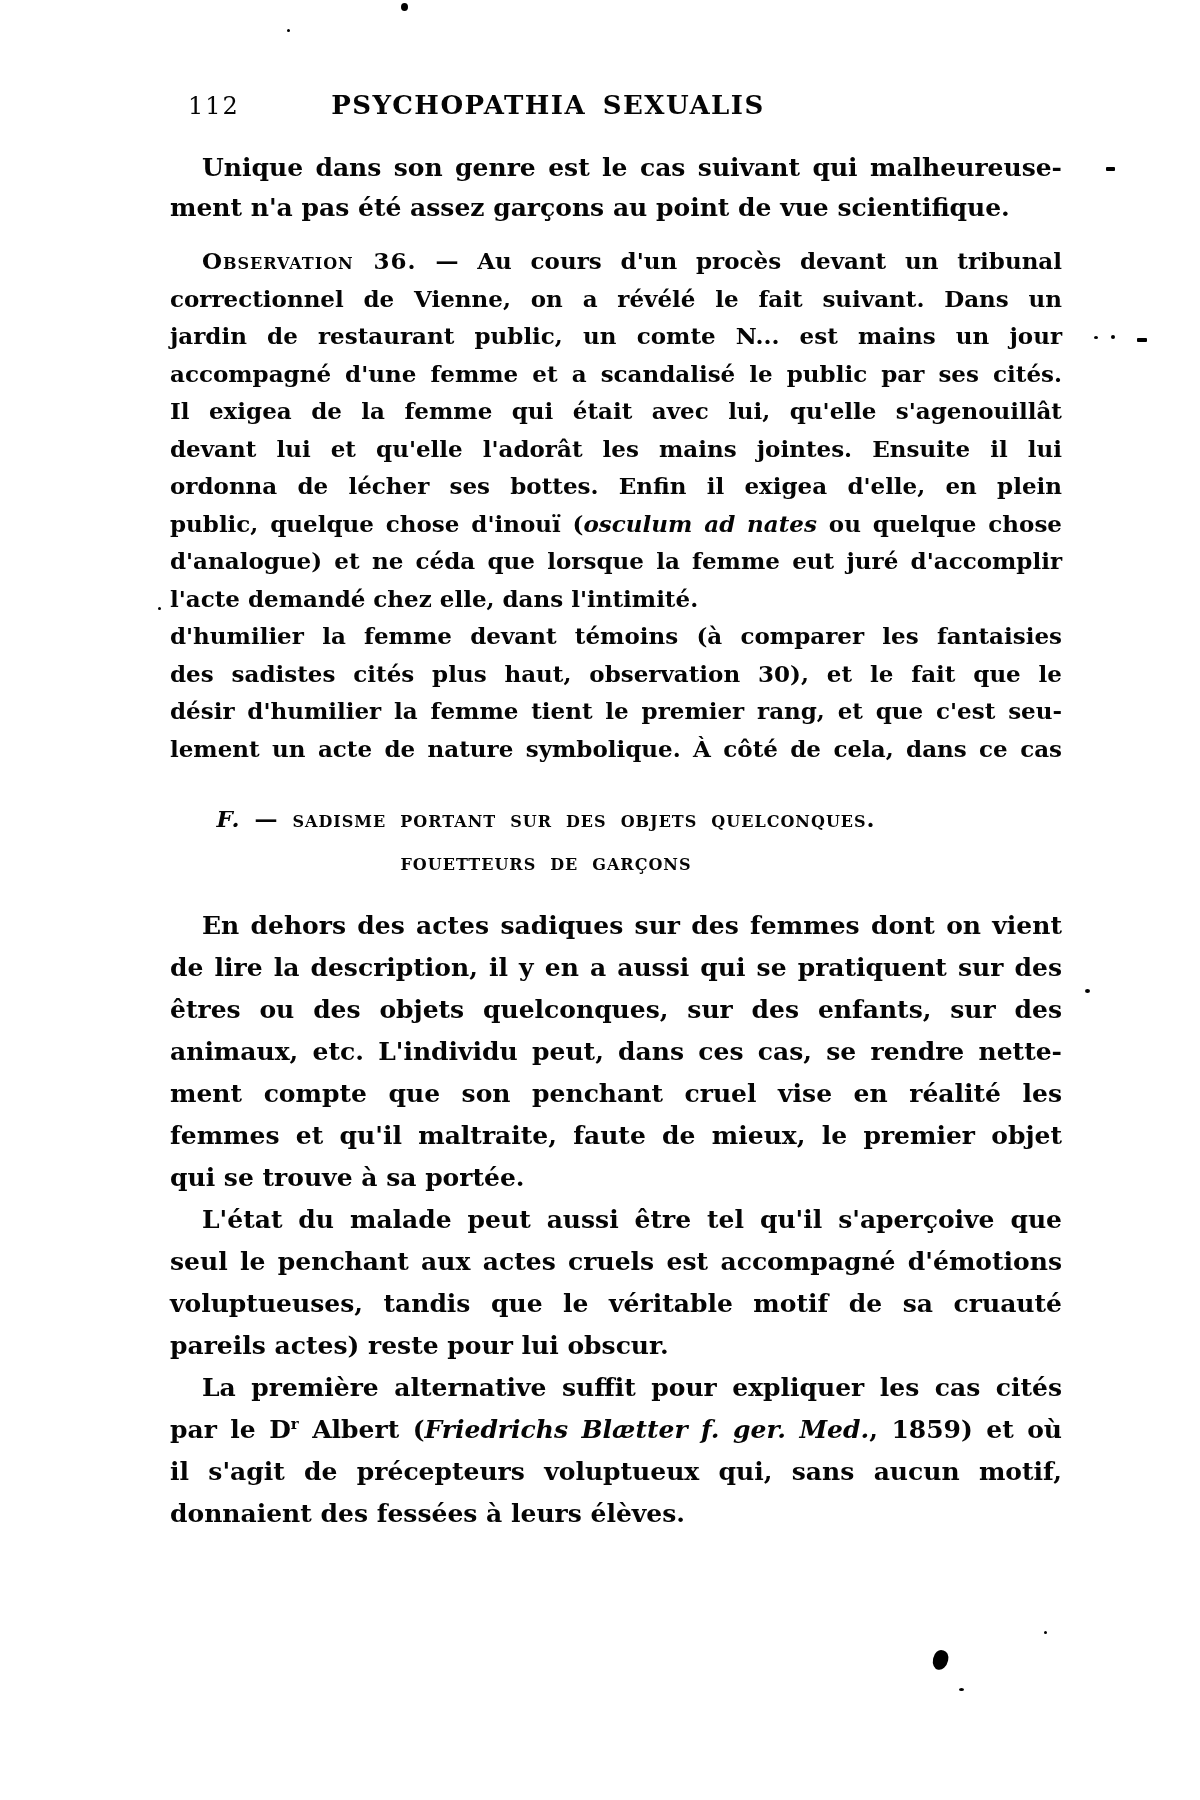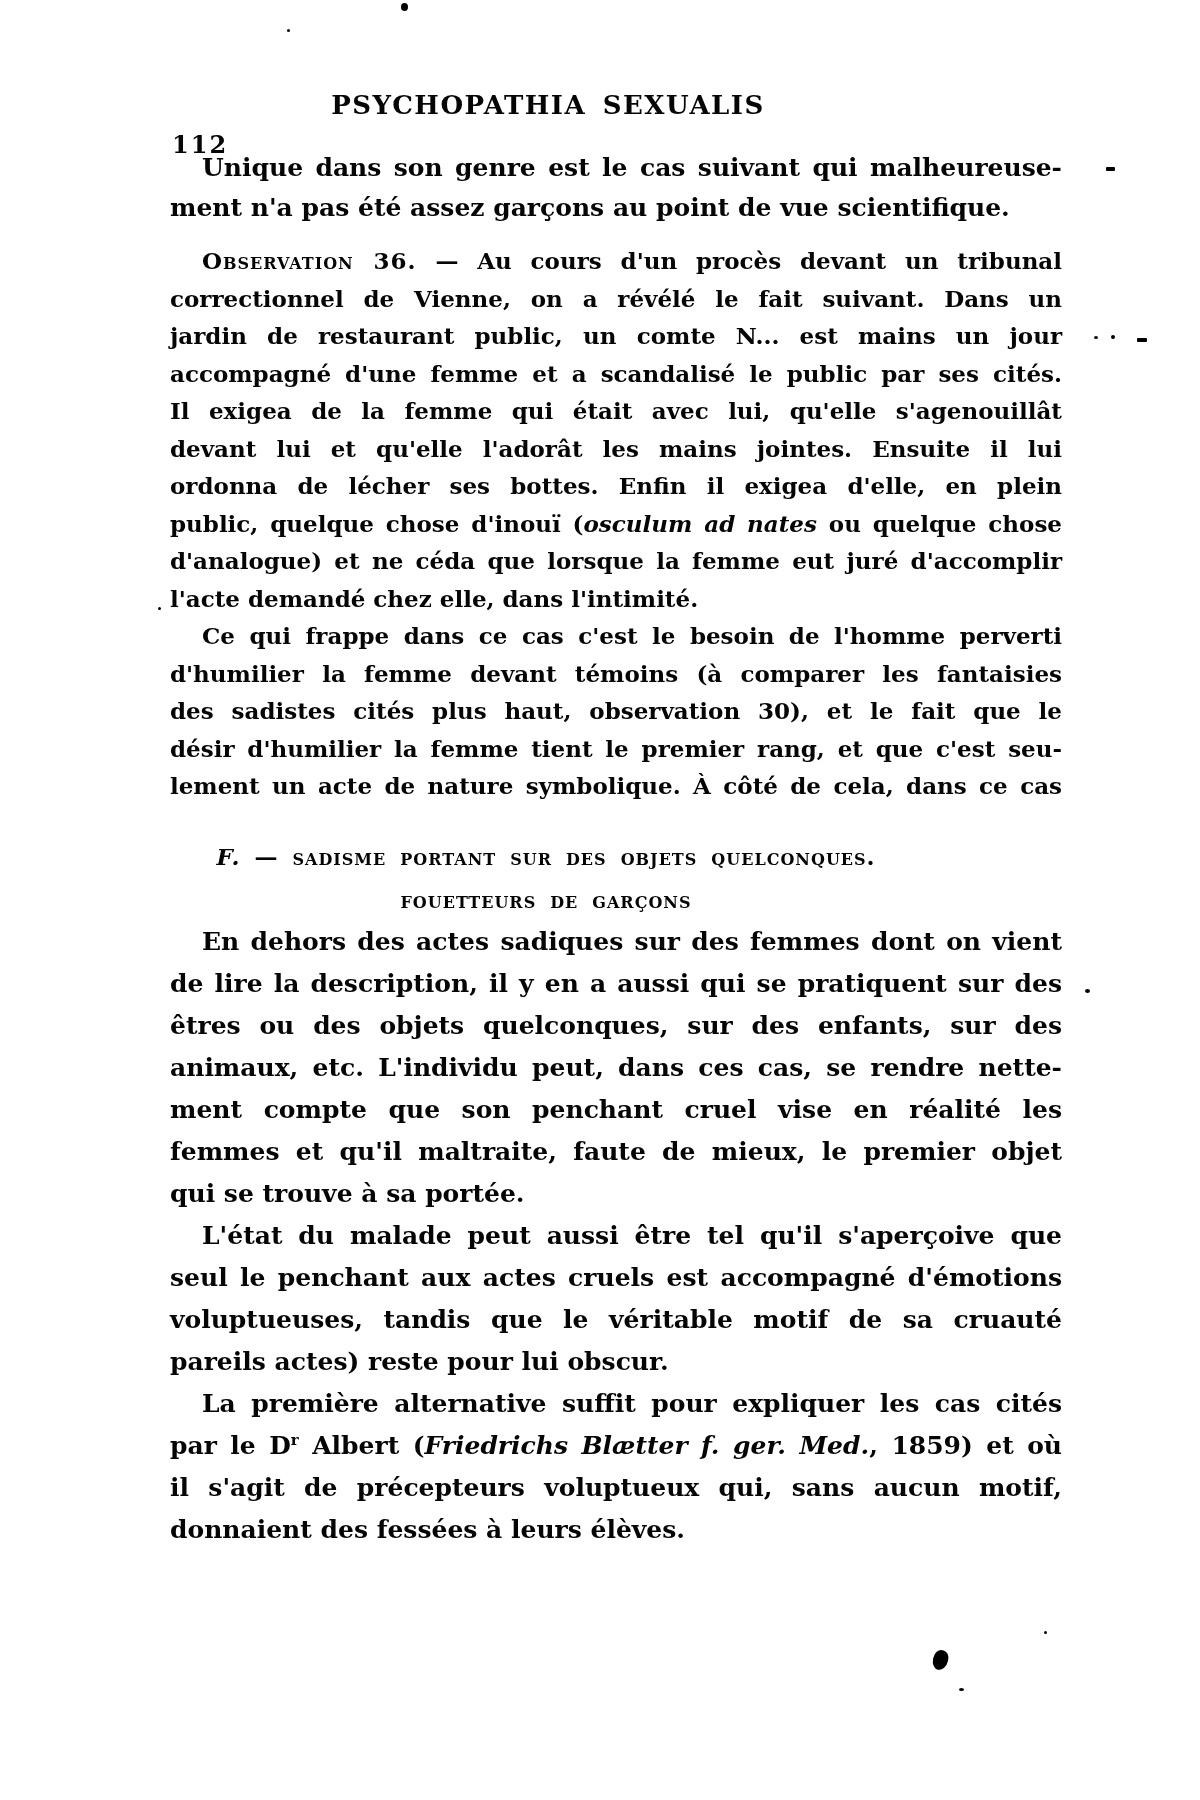--- a/index.html
+++ b/index.html
@@ -11,26 +11,25 @@
     position: relative;
     width: 1200px;
     height: 1800px;
     background: #ffffff;
     overflow: hidden;
     font-family: "DejaVu Serif", "Liberation Serif", serif;
     color: #050505;
   }
   .header-pagenum {
     position: absolute;
-    left: 172px;
+    left: 188px;
     top: 92px;
     font-size: 24px;
-    font-weight: 700;
+    font-weight: 400;
     letter-spacing: 2px;
-    margin-top: 38px;
   }
   .header-title {
     position: absolute;
     left: 170px;
     top: 90px;
     width: 892px;
     padding-right: 136px;
     box-sizing: border-box;
     text-align: center;
     font-size: 26px;
@@ -57,20 +56,21 @@
   .block.small {
     font-size: 23px;
     font-weight: 700;
     line-height: 37.5px;
   }
   .block.heading {
     font-size: 23px;
     font-weight: 700;
     line-height: 43px;
     margin-top: 30px;
+    margin-bottom: 22px;
     padding-right: 140px;
   }
   .line {
     text-align: justify;
     text-align-last: justify;
     text-justify: inter-word;
     white-space: normal;
   }
   .line.last {
     text-align: left;
@@ -131,21 +131,20 @@
         <div class="line"><span>jardin de restaurant public, un comte N... est mains un jour</span></div>
         <div class="line"><span>accompagné d'une femme et a scandalisé le public par ses cités.</span></div>
         <div class="line"><span>Il exigea de la femme qui était avec lui, qu'elle s'agenouillât</span></div>
         <div class="line"><span>devant lui et qu'elle l'adorât les mains jointes. Ensuite il lui</span></div>
         <div class="line"><span>ordonna de lécher ses bottes. Enfin il exigea d'elle, en plein</span></div>
         <div class="line"><span>public, quelque chose d'inouï (</span><span class="i">osculum ad nates</span><span> ou quelque chose</span></div>
         <div class="line"><span>d'analogue) et ne céda que lorsque la femme eut juré d'accomplir</span></div>
         <div class="line last"><span>l'acte demandé chez elle, dans l'intimité.</span></div>
       </div>
       <div class="block small">
-        <div class="line indent"><span>Ce qui frappe dans ce cas c'est le besoin de l'homme perverti</span></div>
         <div class="line"><span>d'humilier la femme devant témoins (à comparer les fantaisies</span></div>
         <div class="line"><span>des sadistes cités plus haut, observation 30), et le fait que le</span></div>
         <div class="line"><span>désir d'humilier la femme tient le premier rang, et que c'est seu-</span></div>
         <div class="line"><span>lement un acte de nature symbolique. À côté de cela, dans ce cas</span></div>
       </div>
       <div class="block heading">
         <div class="line center"><span class="i">F.</span><span> — </span><span class="sc">sadisme portant sur des objets quelconques.</span></div>
         <div class="line center"><span class="sc">fouetteurs de garçons</span></div>
       </div>
       <div class="block large">

